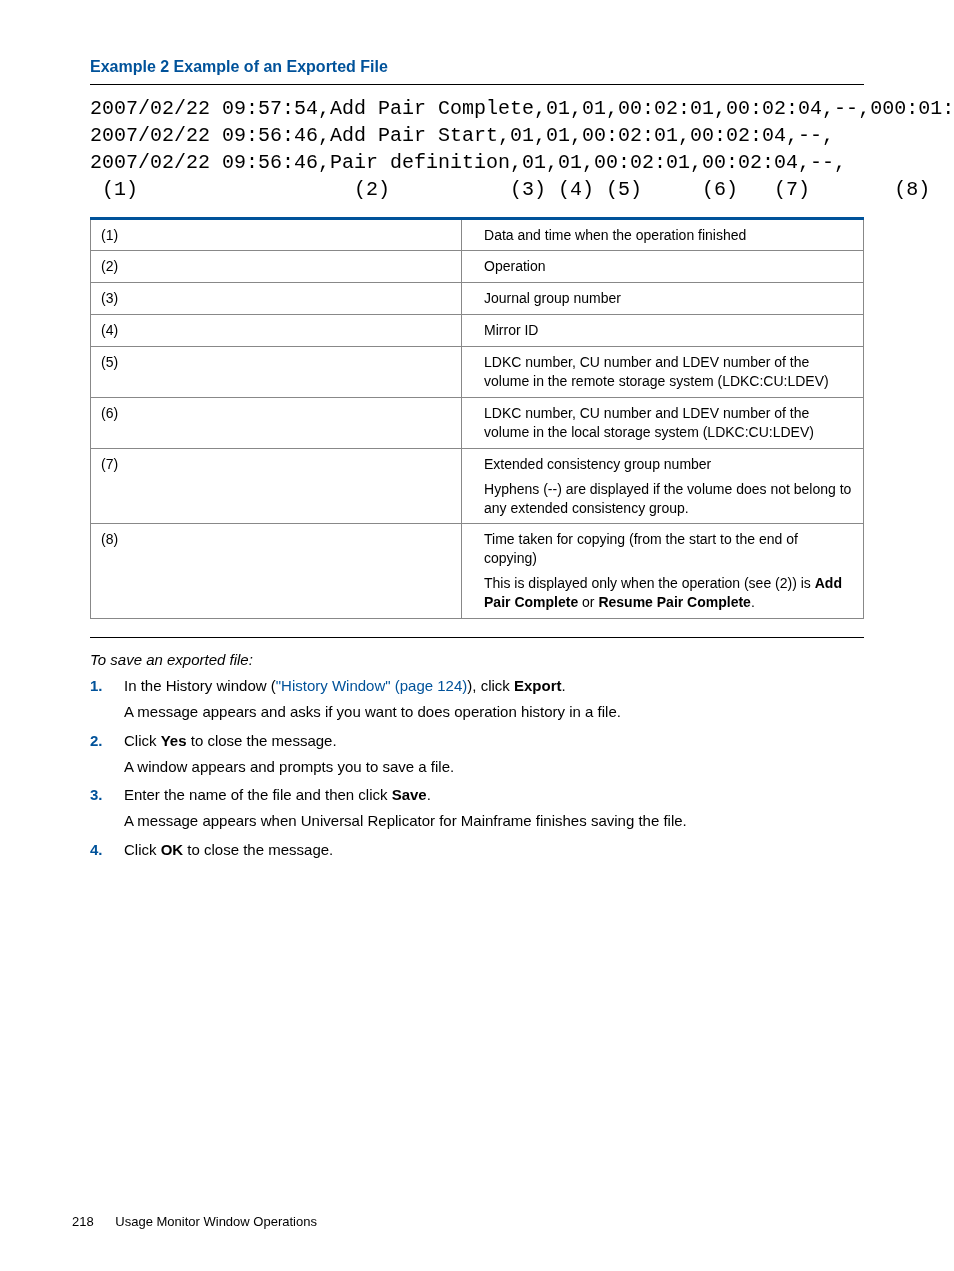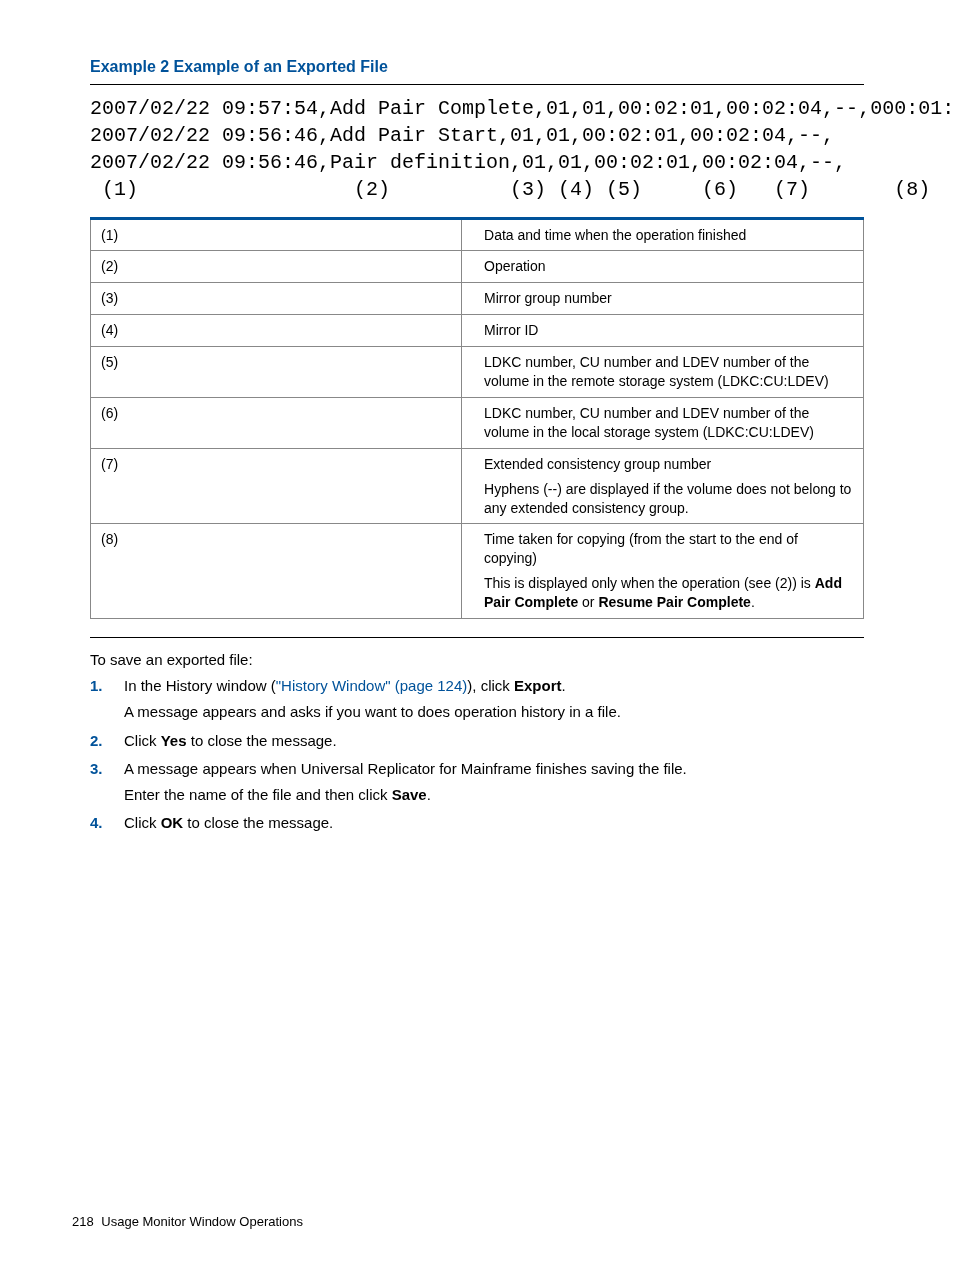--- a/index.html
+++ b/index.html
@@ -47,21 +47,21 @@
     vertical-align: top;
     font-size: 14px;
   }
   table.fieldtable tr:first-child td {
     border-top: 3px solid #00529a;
   }
   table.fieldtable td:first-child { width: 48%; }
   table.fieldtable p { margin: 0 0 6px 12px; }
   table.fieldtable p:last-child { margin-bottom: 0; }
 
-  .intro { margin: 12px 0 6px 0; }
+  .intro { margin: 12px 0 6px 0; font-style: italic; }
 
   ol.steps {
     list-style: none;
     padding: 0;
     margin: 0 0 8px 0;
   }
   ol.steps > li {
     position: relative;
     padding-left: 34px;
     margin: 0 0 8px 0;
@@ -78,21 +78,21 @@
 
   a.link { color: #00529a; text-decoration: none; }
   .bold { font-weight: bold; }
 
   .footer {
     position: absolute;
     left: 72px;
     bottom: 40px;
     font-size: 13px;
   }
-  .footer .pnum { margin-right: 4px; }
+  .footer .pnum { margin-right: 18px; }
 </style>
 </head>
 <body>
 
 <div class="page">
 
   <div class="heading">Example 2 Example of an Exported File</div>
   <hr class="rule">
 
   <div class="codeblock" id="codeblock">2007/02/22 09:57:54,Add Pair Complete,01,01,00:02:01,00:02:04,--,000:01:08
@@ -110,21 +110,21 @@
         </tr>
         <tr>
           <td>(2)</td>
           <td>
             <p>Operation</p>
           </td>
         </tr>
         <tr>
           <td>(3)</td>
           <td>
-            <p>Mirror group number</p>
+            <p>Journal group number</p>
           </td>
         </tr>
         <tr>
           <td>(4)</td>
           <td>
             <p>Mirror ID</p>
           </td>
         </tr>
         <tr>
           <td>(5)</td>
@@ -161,25 +161,26 @@
 
   <ol class="steps" id="steps">
       <li>
         <span class="num">1.</span>
         <p>In the History window (<a class="link" href="#">"History Window" (page 124)</a>), click <span class="bold">Export</span>.</p>
         <p>A message appears and asks if you want to does operation history in a file.</p>
       </li>
       <li>
         <span class="num">2.</span>
         <p>Click <span class="bold">Yes</span> to close the message.</p>
+        <p>A window appears and prompts you to save a file.</p>
       </li>
       <li>
         <span class="num">3.</span>
+        <p>Enter the name of the file and then click <span class="bold">Save</span>.</p>
         <p>A message appears when Universal Replicator for Mainframe finishes saving the file.</p>
-        <p>Enter the name of the file and then click <span class="bold">Save</span>.</p>
       </li>
       <li>
         <span class="num">4.</span>
         <p>Click <span class="bold">OK</span> to close the message.</p>
       </li>
     </ol>
 
   <div class="footer">
     <span class="pnum">218</span>
     <span>Usage Monitor Window Operations</span>

